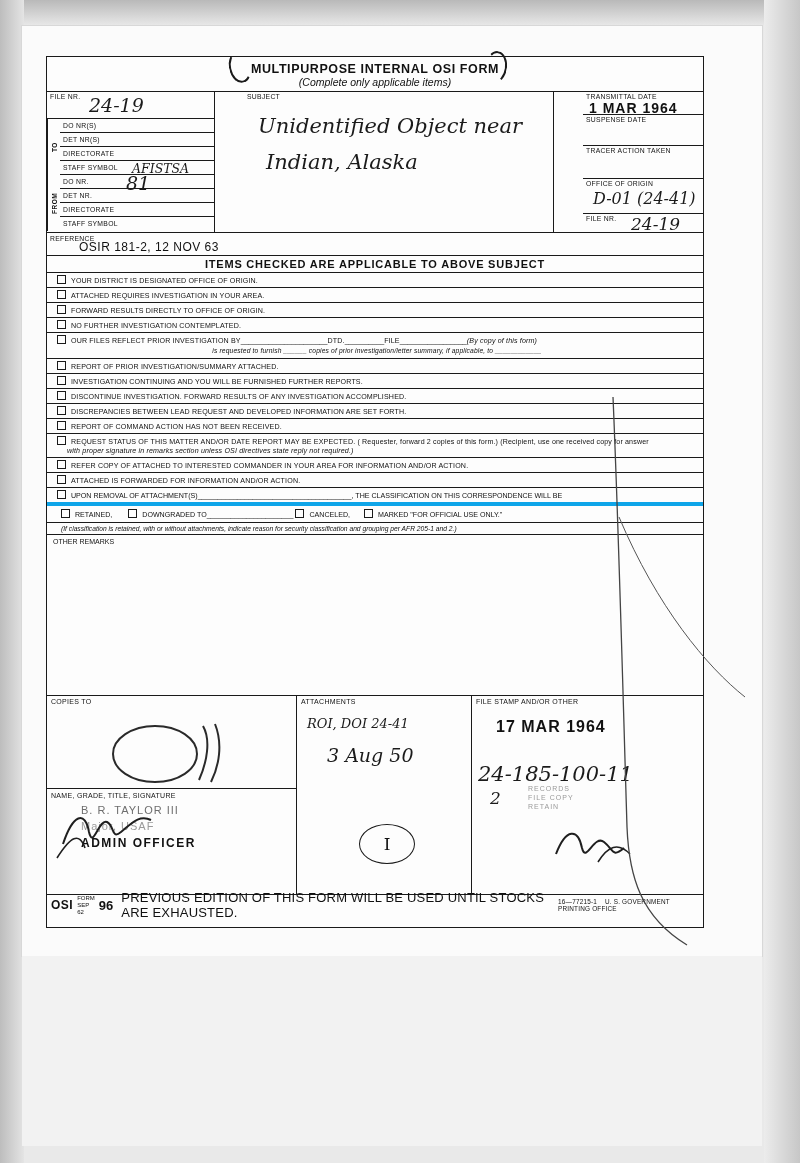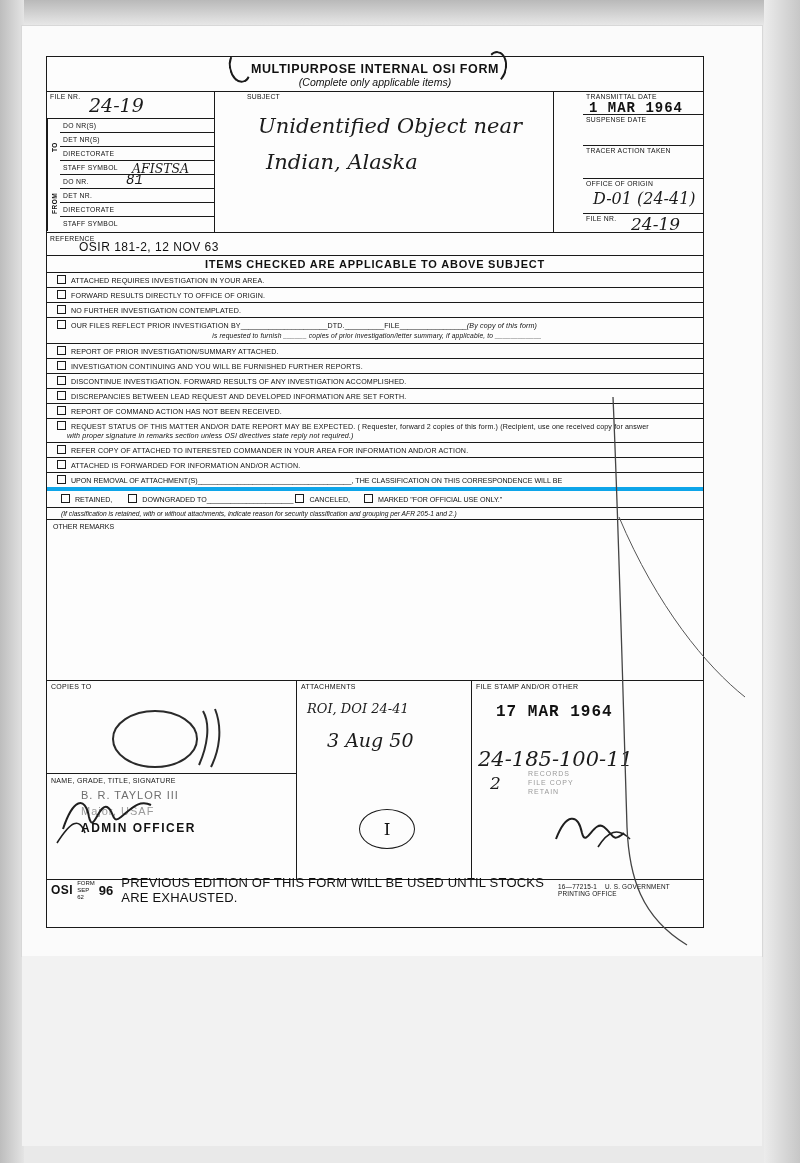--- a/index.html
+++ b/index.html
@@ -203,21 +203,21 @@
   }
   .footer .osi { font-size: 12px; font-weight: bold; letter-spacing: 0.5px; }
   .footer .formno { font-size: 6px; line-height: 7px; margin: 0 4px 0 4px; }
   .footer .num96 { font-size: 13px; font-weight: bold; }
   .footer .mid { margin-left: 8px; font-size: 13px; letter-spacing: 0.2px; }
   .footer .right { margin-left: auto; margin-right: 6px; font-size: 6.4px; letter-spacing: 0.2px; }
 
   
   .ink { position: absolute; pointer-events: none; }
   .stamp-date {
-    font-family: Liberation Mono, monospace;
+    font-family: Liberation Sans, sans-serif;
     font-weight: bold;
     letter-spacing: 1px;
   }
   .circle-I {
     width: 54px; height: 38px;
     border: 1.6px solid #1a1a1a;
     border-radius: 50%;
     display: flex; align-items: center; justify-content: center;
     font-family: "DejaVu Serif", serif;
     font-size: 17px;
@@ -273,21 +273,21 @@
             <span class="hand hand-sm" style="position:absolute; left:72px; top:0px; font-size:12.5px;">AFISTSA</span>
           </div>
         </div>
       </div>
 
       <div style="display:flex;">
         <div class="vert-label br" style="height:56px;">FROM</div>
         <div style="flex:1;">
           <div class="mini-row bb">
             <span class="label" style="position:absolute; left:3px; top:3px;">DO NR.</span>
-            <span class="hand" style="position:absolute; left:66px; top:-3px; font-size:14px;font-family:Liberation Mono, monospace;">81</span>
+            <span class="hand" style="position:absolute; left:66px; top:-3px; font-size:19px;">81</span>
           </div>
           <div class="mini-row bb">
             <span class="label" style="position:absolute; left:3px; top:3px;">DET NR.</span>
             <span class="hand hand-sm" style="position:absolute; left:80px; top:1px;"></span>
           </div>
           <div class="mini-row bb">
             <span class="label" style="position:absolute; left:3px; top:3px;">DIRECTORATE</span>
             <span class="hand hand-sm" style="position:absolute; left:80px; top:1px;"></span>
           </div>
           <div class="mini-row">
@@ -329,20 +329,23 @@
   </div>
 
   <div class="ref-row bt bb">
     <span class="label">REFERENCE</span>
     <span style="position:absolute; left:32px; top:7px; font-family:'Liberation Sans',sans-serif; font-size:12px; letter-spacing:0.5px;">OSIR 181-2, 12 NOV 63</span>
   </div>
 
   <div class="items-header bb">ITEMS CHECKED ARE APPLICABLE TO ABOVE SUBJECT</div>
 
   <div>
+    <div class="check-line">
+      <span class="cb"></span><span>YOUR DISTRICT IS DESIGNATED OFFICE OF ORIGIN.</span>
+    </div>
     <div class="check-line">
       <span class="cb"></span><span>ATTACHED REQUIRES INVESTIGATION IN YOUR AREA.</span>
     </div>
     <div class="check-line">
       <span class="cb"></span><span>FORWARD RESULTS DIRECTLY TO OFFICE OF ORIGIN.</span>
     </div>
     <div class="check-line">
       <span class="cb"></span><span>NO FURTHER INVESTIGATION CONTEMPLATED.</span>
     </div>
 

